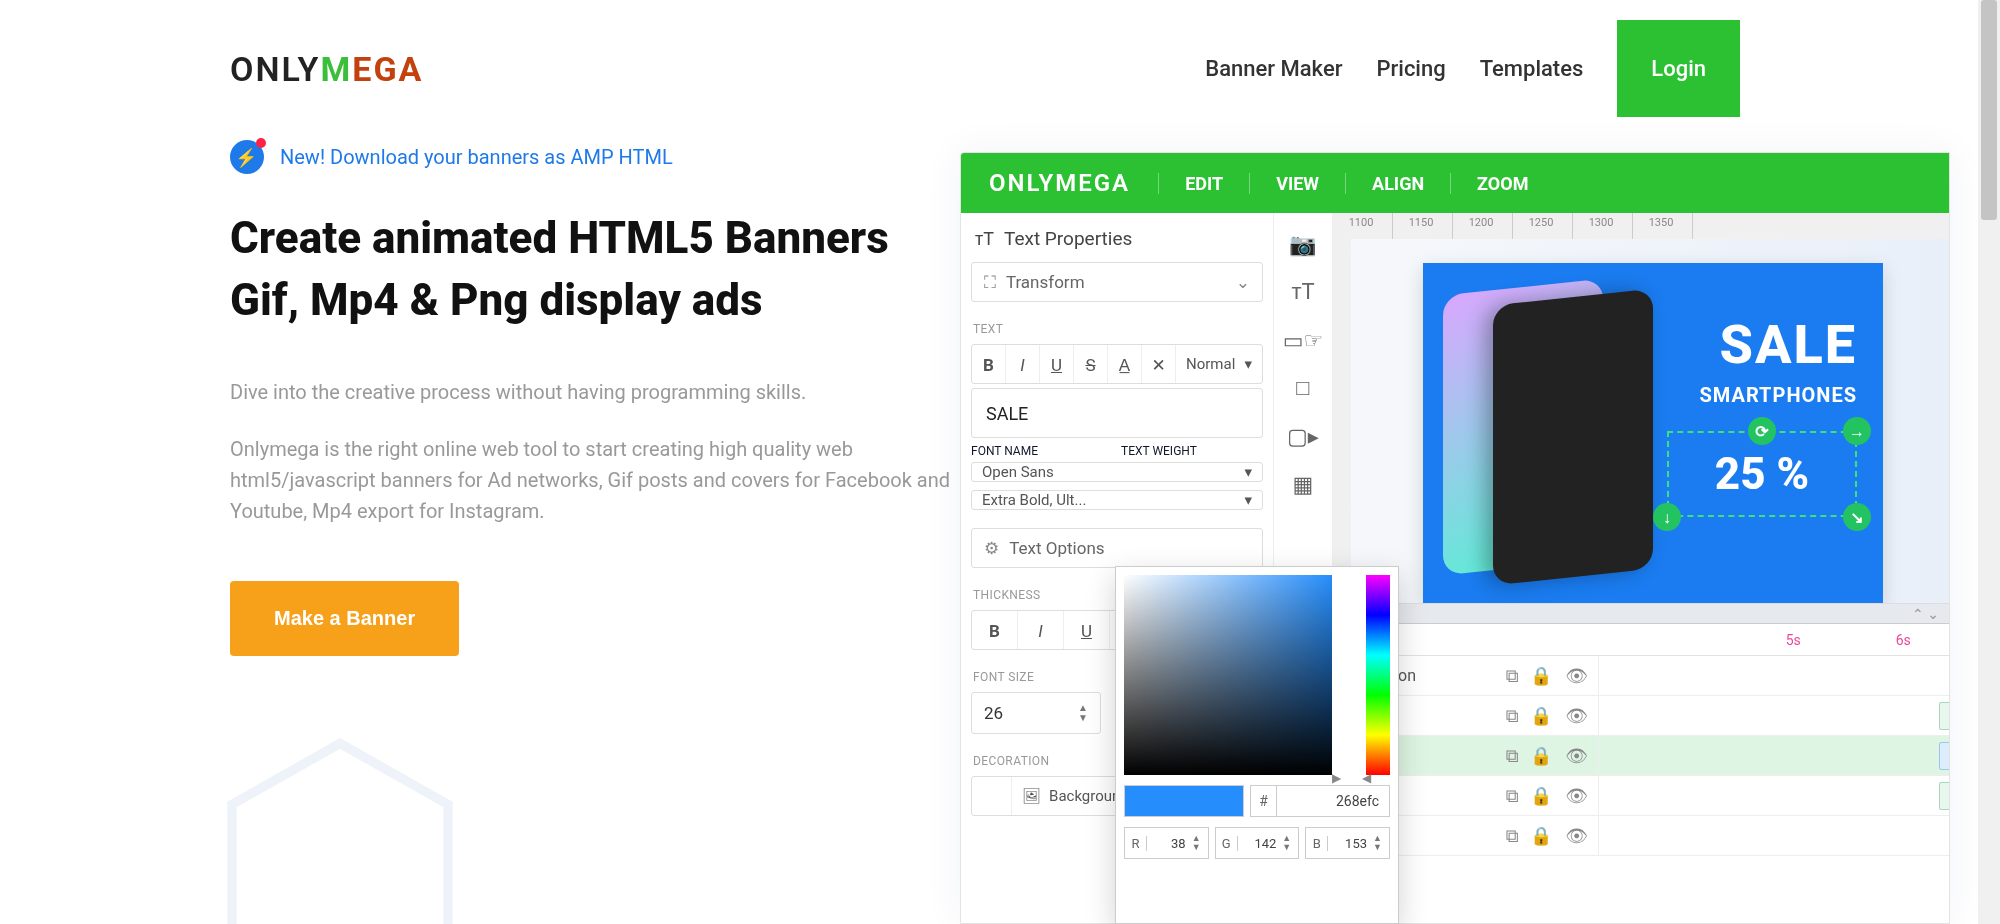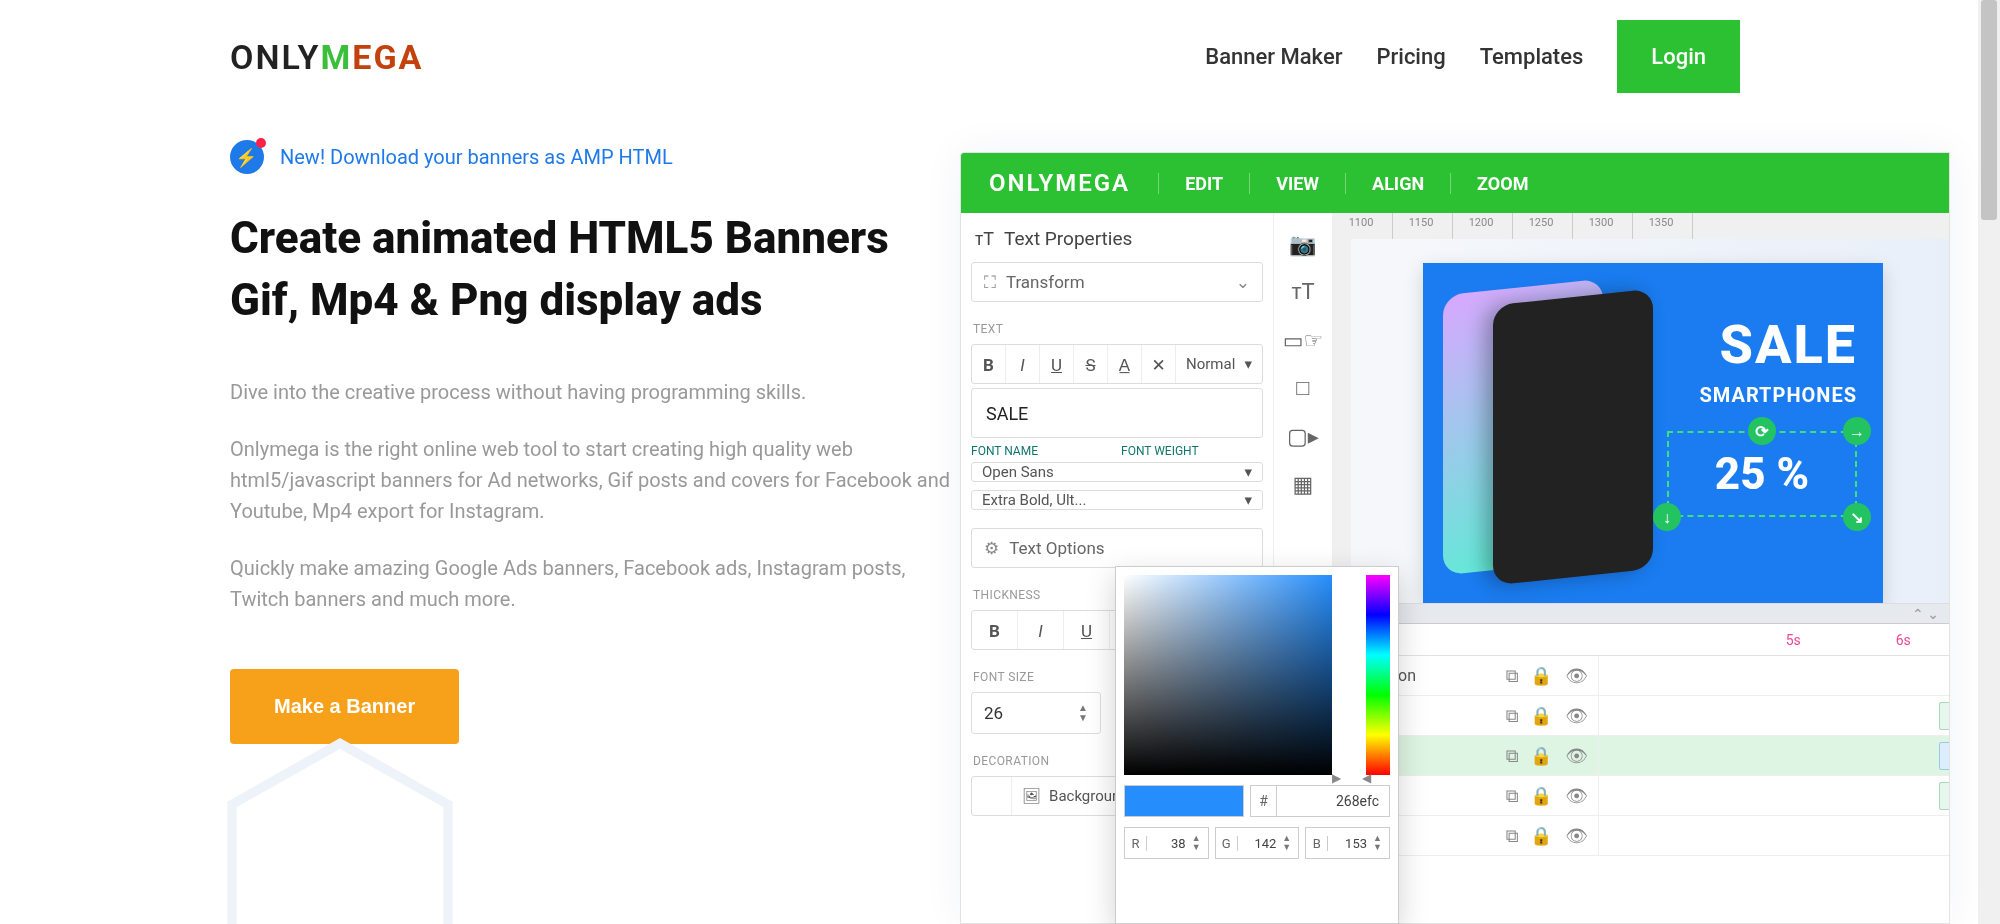--- a/index.html
+++ b/index.html
@@ -3,21 +3,21 @@
 <meta charset="utf-8">
 <style>
 *{box-sizing:border-box;margin:0;padding:0;}
 body{font-family:-apple-system,BlinkMacSystemFont,'Segoe UI',Roboto,sans-serif;background:#fff;color:#333;width:2000px;height:924px;overflow:hidden;position:relative;}
 
 .topnav{position:absolute;left:230px;right:260px;top:20px;display:flex;align-items:center;justify-content:space-between;}
 .logo{font-size:34px;font-weight:600;letter-spacing:2px;color:#222;}
 .logo .m{color:#3bbf3b;font-weight:700;}
 .navlinks{display:flex;align-items:center;gap:34px;font-size:22px;color:#333;margin-left:7px;}
 .navlinks a{cursor:pointer;font-weight:500;}
-.login-btn{background:#2cc133;color:#fff;padding:24px 34px;font-size:22px;font-weight:500;cursor:pointer;}
+.login-btn{background:#2cc133;color:#fff;padding:36px 34px;font-size:22px;font-weight:500;cursor:pointer;}
 
 .hero{position:absolute;left:230px;top:140px;width:720px;}
 .amp-badge{display:flex;align-items:center;gap:16px;margin-bottom:34px;}
 .amp-icn{width:34px;height:34px;border-radius:50%;background:#1e7ae8;display:flex;align-items:center;justify-content:center;position:relative;}
 .amp-icn::after{content:"";position:absolute;top:-2px;right:-2px;width:10px;height:10px;border-radius:50%;background:#f24;}
 .amp-bolt{color:#fff;font-size:18px;}
 .amp-txt{color:#1e7ae8;font-size:20px;}
 .hero h1{font-size:44px;line-height:1.4;font-weight:800;color:#111;margin-bottom:46px;}
 .hero p{font-size:20px;color:#999;line-height:1.55;margin-bottom:26px;}
 .cta{margin-top:28px;background:#f7a11b;color:#fff;border:none;padding:26px 44px;font-size:20px;font-weight:600;border-radius:4px;cursor:pointer;}
@@ -34,21 +34,21 @@
 .accordion{margin:4px 10px;border:1px solid #ddd;border-radius:3px;height:40px;display:flex;align-items:center;padding:0 12px;font-size:17px;color:#666;justify-content:space-between;cursor:pointer;}
 .accordion .ai{color:#888;}
 .lbl{font-size:12px;color:#999;padding:16px 12px 4px 12px;letter-spacing:.4px;}
 .fmt-row{display:flex;align-items:center;margin:4px 10px;border:1px solid #ddd;border-radius:3px;height:40px;}
 .fmt-row .b{flex:0 0 34px;text-align:center;font-size:17px;color:#555;border-right:1px solid #eee;height:100%;line-height:40px;cursor:pointer;}
 .fmt-row .sel{flex:1;padding:0 10px;font-size:15px;color:#555;display:flex;justify-content:space-between;align-items:center;}
 .text-input{margin:4px 10px;border:1px solid #ddd;border-radius:3px;height:50px;padding:0 14px;font-size:18px;color:#222;display:flex;align-items:center;}
 .font-row{display:flex;gap:8px;margin:4px 10px;flex-direction:column;}
 .font-row .dd{flex:1;border:1px solid #ddd;border-radius:3px;height:40px;display:flex;align-items:center;justify-content:space-between;padding:0 10px;font-size:15px;color:#555;cursor:pointer;}
 .lbl2{display:flex;gap:8px;margin:6px 10px 0 10px;}
-.lbl2 span{flex:1;font-size:12px;color:#0f766e;}
+.lbl2 span{flex:1;font-size:12px;color:#0f172a;}
 .thick-row{margin:4px 10px;border:1px solid #ddd;border-radius:3px;height:40px;display:flex;}
 .thick-row .b{flex:0 0 46px;text-align:center;line-height:40px;border-right:1px solid #eee;font-size:17px;color:#555;cursor:pointer;}
 .spin{margin:4px 10px;border:1px solid #ddd;border-radius:3px;height:42px;width:130px;display:flex;align-items:center;padding:0 12px;font-size:17px;color:#333;justify-content:space-between;}
 .spin .arrows{display:flex;flex-direction:column;font-size:10px;line-height:10px;color:#777;}
 .deco-row{margin:4px 10px;border:1px solid #ddd;border-radius:3px;height:40px;display:flex;align-items:center;}
 .deco-row .sw{width:40px;height:100%;border-right:1px solid #eee;}
 .deco-row .dd{flex:1;padding:0 10px;display:flex;align-items:center;justify-content:space-between;font-size:15px;color:#555;}
 
 .toolstrip{position:absolute;left:312px;top:60px;width:60px;bottom:0;background:#fff;border-left:1px solid #eee;border-right:1px solid #eee;display:flex;flex-direction:column;align-items:center;padding-top:8px;gap:2px;}
 .toolstrip .t{width:46px;height:46px;display:flex;align-items:center;justify-content:center;color:#666;font-size:22px;border-radius:3px;cursor:pointer;}
@@ -127,21 +127,20 @@
         <span class="amp-bolt">⚡</span>
       </div>
     <span class="amp-txt">New! Download your banners as AMP HTML</span>
   </div>
   <h1>
     <span>Create animated HTML5 Banners</span><br>
     <span>Gif, Mp4 &amp; Png display ads</span>
   </h1>
   <p>Dive into the creative process without having programming skills.</p>
   <p>Onlymega is the right online web tool to start creating high quality web html5/javascript banners for Ad networks, Gif posts and covers for Facebook and Youtube, Mp4 export for Instagram.</p>
-  <p>Quickly make amazing Google Ads banners, Facebook ads, Instagram posts, Twitch banners and much more.</p>
   <button class="cta">Make a Banner</button>
 </div>
 
 <div class="hex">
   <svg viewBox="0 0 100 115">
       <polygon points="50,4 96,30 96,85 50,111 4,85 4,30" fill="none" stroke="#eef2f9" stroke-width="4"></polygon>
     </svg>
 </div>
 
 <div class="editor">
@@ -178,21 +177,21 @@
       <div class="sel">
           <span>Normal</span>
           <span>▾</span>
         </div>
     </div>
     <div class="text-input">
         <span>SALE</span>
       </div>
     <div class="lbl2">
       <span>FONT NAME</span>
-      <span>FONT WEIGHT</span>
+      <span>TEXT WEIGHT</span>
     </div>
     <div class="font-row">
       <div class="dd">
           <span>Open Sans</span>
           <span>▾</span>
         </div>
       <div class="dd">
           <span>Extra Bold, Ult...</span>
           <span>▾</span>
         </div>

